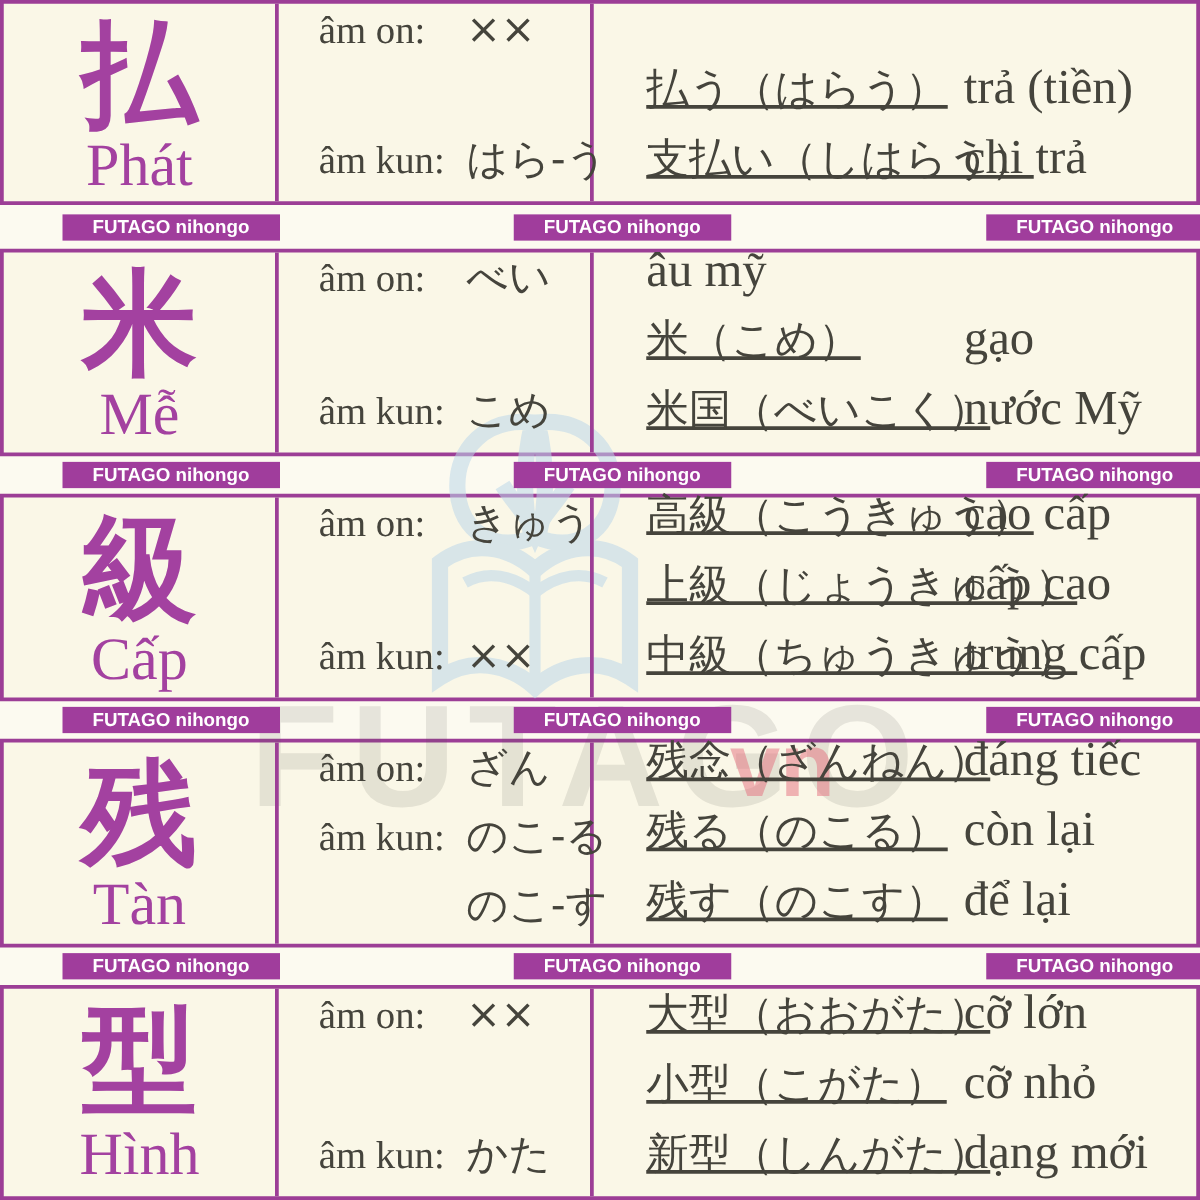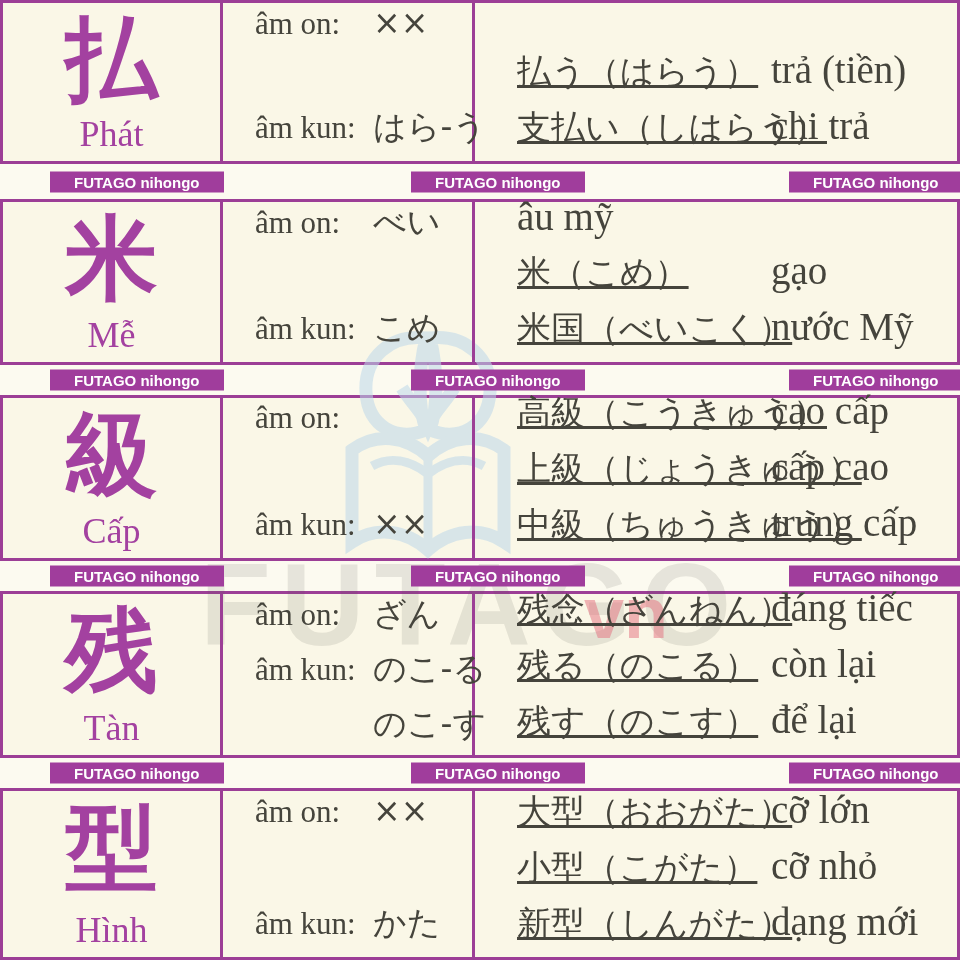--- a/index.html
+++ b/index.html
@@ -63,21 +63,21 @@
     display:flex;flex-direction:column;align-items:center;justify-content:space-between;
     padding:10px 0 2px 0;
   }
   .kanji{
     font-family:"DejaVu Sans",sans-serif;font-weight:bold;
     font-size:92px;line-height:1.02;
     color:var(--kanji-purple,#a341a0);
   }
   .hanviet{
     font-family:"Liberation Serif",serif;
-    font-size:36px;line-height:1.1;
+    font-size:48px;line-height:1.1;
     color:var(--kanji-purple,#a341a0);
     padding-bottom:4px;
   }
 
   
   .onkun-cell{
     width:252px;border-right:3px solid var(--accent,#9c3e96);
     display:flex;flex-direction:column;justify-content:space-between;
     gap:14px;padding-bottom:13px;
   }
@@ -200,20 +200,21 @@
       </div>
 
   <div class="kanji-row">
     <div class="cell kanji-cell">
       <div class="kanji">級</div>
       <div class="hanviet">Cấp</div>
     </div>
     <div class="cell onkun-cell">
           <div class="onkun-line">
             <span class="on-label">âm on:</span>
+            <span class="on-reading">きゅう</span>
           </div>
           <div class="onkun-line">
             <span class="on-label">âm kun:</span>
             <span class="on-reading">××</span>
           </div>
         </div>
     <div class="cell examples-cell">
           <div class="ex-line">
             <span class="ex-jp">高級（こうきゅう）</span>
             <span class="ex-vi">cao cấp</span>

